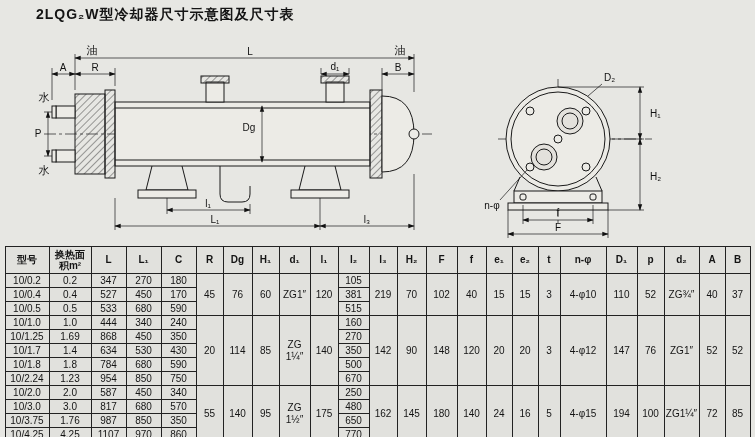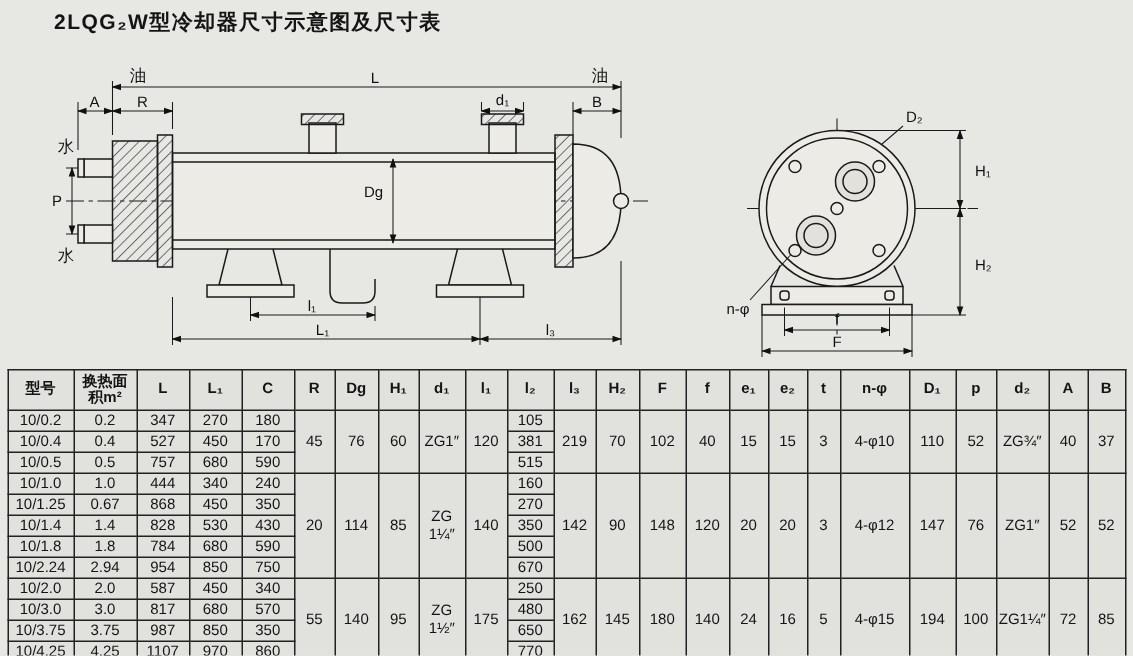--- a/index.html
+++ b/index.html
@@ -268,21 +268,21 @@
         <td>10/0.4</td>
         <td>0.4</td>
         <td>527</td>
         <td>450</td>
         <td>170</td>
         <td>381</td>
       </tr>
       <tr>
         <td>10/0.5</td>
         <td>0.5</td>
-        <td>757</td>
+        <td>533</td>
         <td>680</td>
         <td>590</td>
         <td>515</td>
       </tr>
       <tr>
         <td>10/1.0</td>
         <td>1.0</td>
         <td>444</td>
         <td>340</td>
         <td>240</td>
@@ -302,45 +302,45 @@
         <td rowspan="5">3</td>
         <td rowspan="5">4-φ12</td>
         <td rowspan="5">147</td>
         <td rowspan="5">76</td>
         <td rowspan="5">ZG1″</td>
         <td rowspan="5">52</td>
         <td rowspan="5">52</td>
       </tr>
       <tr>
         <td>10/1.25</td>
-        <td>0.67</td>
+        <td>1.69</td>
         <td>868</td>
         <td>450</td>
         <td>350</td>
         <td>270</td>
       </tr>
       <tr>
-        <td>10/1.4</td>
+        <td>10/1.7</td>
         <td>1.4</td>
-        <td>828</td>
+        <td>634</td>
         <td>530</td>
         <td>430</td>
         <td>350</td>
       </tr>
       <tr>
         <td>10/1.8</td>
         <td>1.8</td>
         <td>784</td>
         <td>680</td>
         <td>590</td>
         <td>500</td>
       </tr>
       <tr>
         <td>10/2.24</td>
-        <td>2.94</td>
+        <td>1.23</td>
         <td>954</td>
         <td>850</td>
         <td>750</td>
         <td>670</td>
       </tr>
       <tr>
         <td>10/2.0</td>
         <td>2.0</td>
         <td>587</td>
         <td>450</td>
@@ -369,21 +369,21 @@
       <tr>
         <td>10/3.0</td>
         <td>3.0</td>
         <td>817</td>
         <td>680</td>
         <td>570</td>
         <td>480</td>
       </tr>
       <tr>
         <td>10/3.75</td>
-        <td>3.75</td>
+        <td>1.76</td>
         <td>987</td>
         <td>850</td>
         <td>350</td>
         <td>650</td>
       </tr>
       <tr>
         <td>10/4.25</td>
         <td>4.25</td>
         <td>1107</td>
         <td>970</td>

